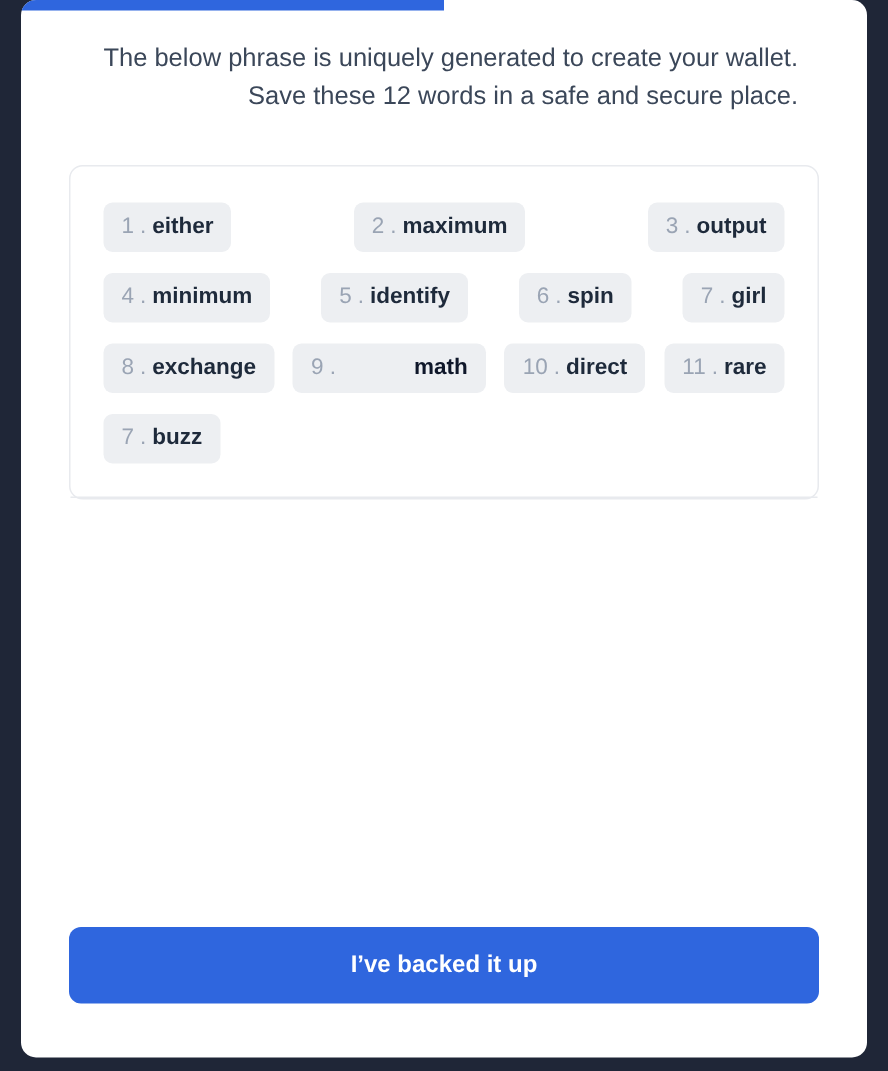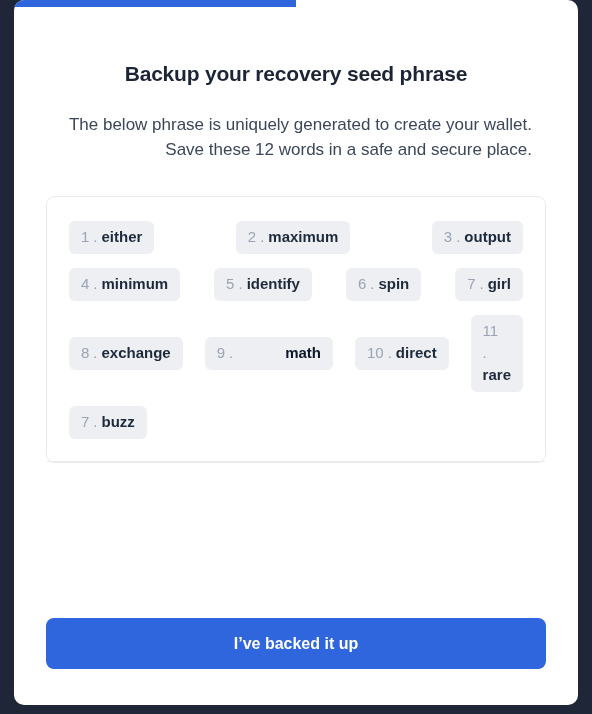--- a/index.html
+++ b/index.html
@@ -162,21 +162,20 @@
 <body style="background: rgb(31, 38, 55);">
 
 <div class="app-window">
 
   <div class="progress-track">
     <div class="progress-fill" style="width: 50%; background: rgb(47, 102, 222);"></div>
   </div>
 
   <div class="content">
 
-    <h1 class="page-title">Backup your recovery seed phrase</h1>
 
     <p class="page-subtitle">The below phrase is uniquely generated to create your wallet. Save these 12 words in a safe and secure place.</p>
 
     <div class="seed-panel">
 
       <div class="seed-grid">
 
         <div class="seed-row">
           <span class="seed-chip" style="background: rgb(237, 239, 242);">
             <span class="chip-index" style="color: rgb(154, 164, 180);">1</span>
@@ -227,21 +226,21 @@
           <span class="seed-chip" style="background: rgb(237, 239, 242);">
             <span class="chip-index" style="color: rgb(154, 164, 180);">9</span>
             <span class="chip-dot" style="color: rgb(154, 164, 180);">.</span>
             <span class="chip-word" style="color: #0f172a; margin-left: 48px;">math</span>
           </span>
           <span class="seed-chip" style="background: rgb(237, 239, 242);">
             <span class="chip-index" style="color: rgb(154, 164, 180);">10</span>
             <span class="chip-dot" style="color: rgb(154, 164, 180);">.</span>
             <span class="chip-word" style="color: rgb(30, 42, 59);">direct</span>
           </span>
-          <span class="seed-chip" style="background: rgb(237, 239, 242); flex-direction: column;">
+          <span class="seed-chip" style="background: rgb(237, 239, 242);">
             <span class="chip-index" style="color: rgb(154, 164, 180);">11</span>
             <span class="chip-dot" style="color: rgb(154, 164, 180);">.</span>
             <span class="chip-word" style="color: rgb(30, 42, 59);">rare</span>
           </span>
         </div>
 
         <div class="seed-row row-single">
           <span class="seed-chip" style="background: rgb(237, 239, 242);">
             <span class="chip-index" style="color: rgb(154, 164, 180);">7</span>
             <span class="chip-dot" style="color: rgb(154, 164, 180);">.</span>

